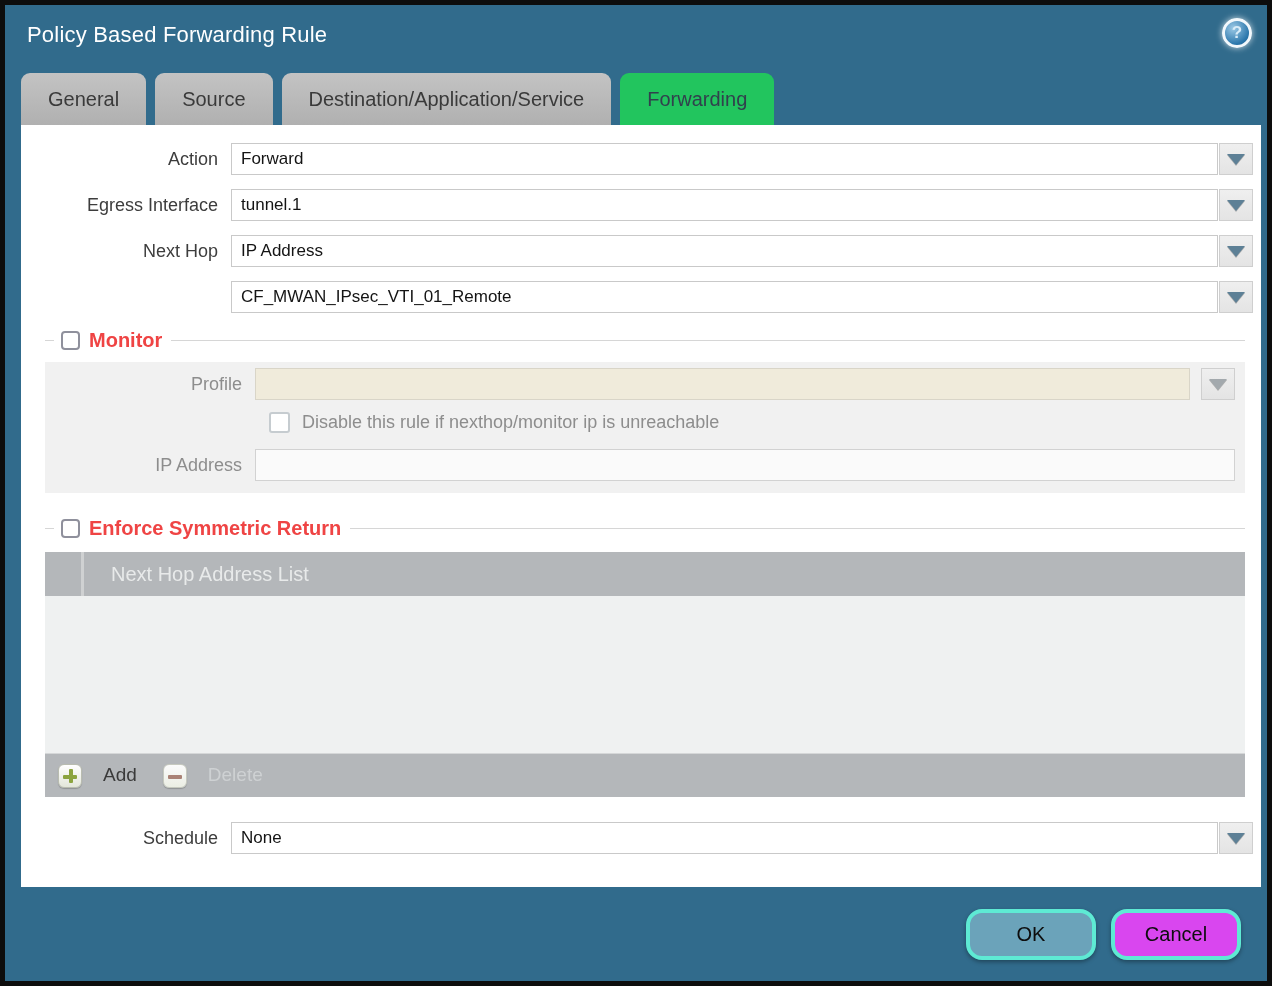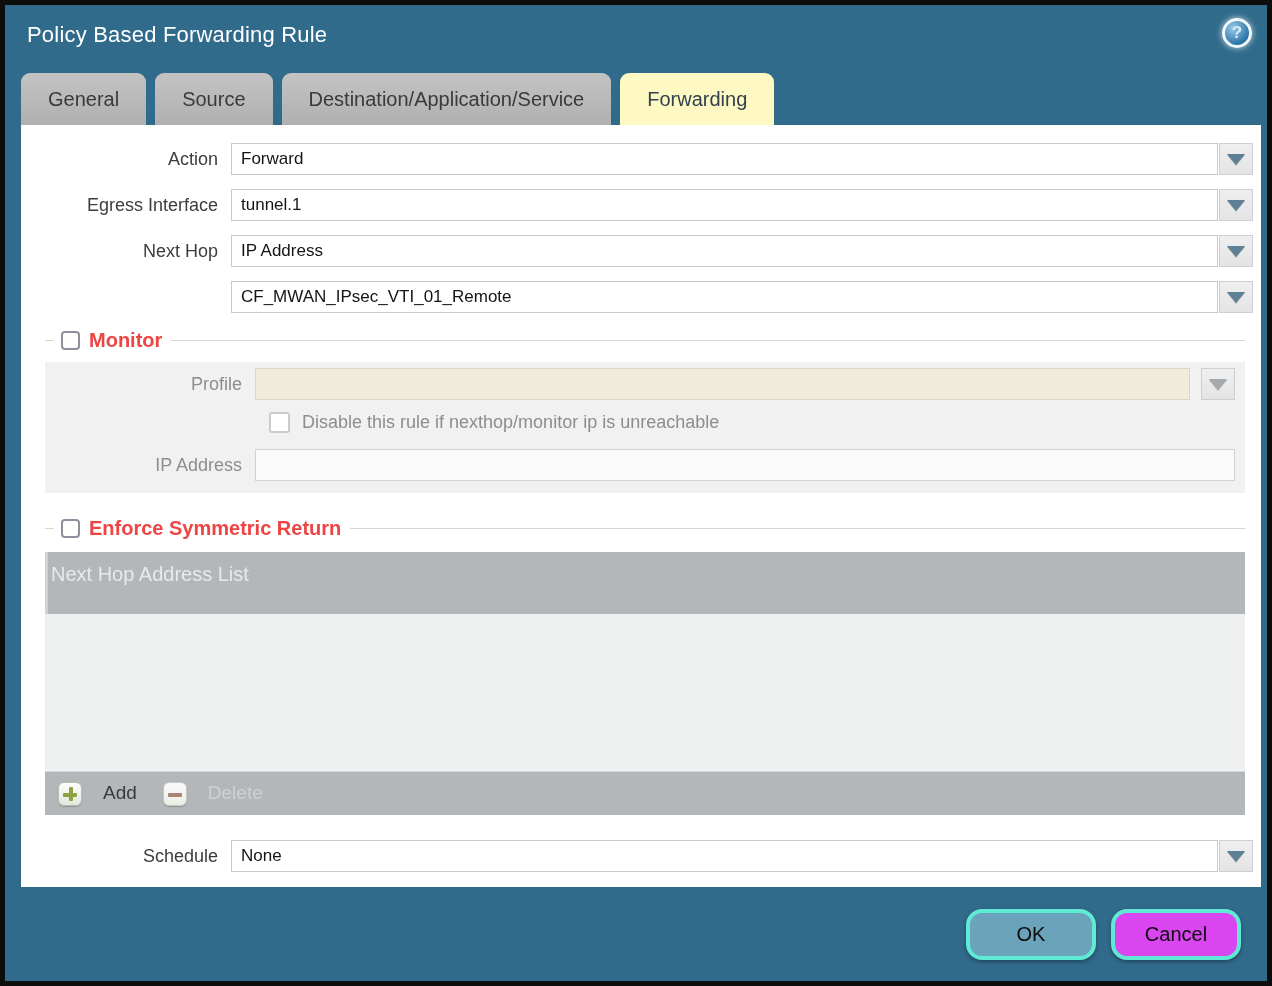--- a/index.html
+++ b/index.html
@@ -10,21 +10,21 @@
   .title { position:absolute; left:22px; top:17px; color:#ffffff; font-size:22px; letter-spacing:0.2px; }
   .help { position:absolute; right:15px; top:13px; width:30px; height:30px; border-radius:50%;
           background:radial-gradient(circle at 35% 30%, #9cc9e6, #2a76ab 70%, #1d5d8c);
           border:3px solid #f2f8fc; box-shadow:0 0 6px rgba(255,255,255,0.75);
           color:#d9ecf8; font-size:17px; font-weight:bold; text-align:center; line-height:24px; cursor:pointer; }
 
   
   .tabs { position:absolute; left:16px; top:68px; display:flex; gap:9px; align-items:flex-end; height:52px; }
   .tab { height:52px; line-height:52px; padding:0 27px; font-size:20px; color:#3a3a3a;
          background:linear-gradient(#c3c3c3,#b0b0b0); border-radius:9px 9px 0 0; cursor:pointer; white-space:nowrap; }
-  .tab.active { background:#fef9c3; color:#31414d; }
+  .tab.active { background:#22c55e; color:#31414d; }
 
   
   .content { position:absolute; left:16px; top:120px; width:1240px; height:762px; background:#ffffff; padding:18px 8px 0 0; }
 
   .row { display:flex; margin-bottom:14px; }
   .row .lbl { width:210px; text-align:right; padding-right:13px; font-size:18px; color:#3d3d3d; line-height:32px; white-space:nowrap; }
   .fld { flex:1; display:flex; }
   .txt { flex:1; height:32px; border:1px solid #c9c9c9; background:#fff; font-family:"Liberation Sans",sans-serif;
          font-size:17px; color:#141414; padding:0 9px; outline:none; }
   .dd-btn { width:34px; height:32px; margin-left:1px; background:linear-gradient(#efefef,#e4e4e4);
@@ -47,22 +47,22 @@
   .txt.disabled { background:#fafafa; border-color:#d2d2d2; }
   .chk-row { display:flex; align-items:center; gap:12px; margin:12px 0 16px 224px; }
   .cbx.disabled { width:21px; height:21px; border:2px solid #c6ccd0; border-radius:3px; cursor:default; }
   .chk-lbl { font-size:18px; color:#8d8d8d; }
   .mon-panel .row { margin-bottom:0; }
   .mon-panel .fld { margin-right:10px; }
 
   
   .esr-group { margin-top:22px; }
   .tbl { margin-top:11px; background:#b4b7ba; padding-bottom:0; }
-  .tbl-head { height:62px; line-height:44px; color:#e8eaea; font-size:20px; padding-left:3px;
-              border-left:3px solid #cfd1d2; }
+  .tbl-head { height:44px; line-height:44px; color:#e8eaea; font-size:20px; padding-left:27px;
+              border-left:3px solid #cfd1d2;margin-left:36px; }
   .tbl-body { height:158px; background:#eff1f1; border-bottom:1px solid #d5d7d8; }
   .tbl-foot { height:43px; display:flex; align-items:center; gap:26px; padding-left:13px; }
   .mini-btn { display:flex; align-items:flex-start; gap:21px; cursor:pointer; }
   .mini-ic { width:24px; height:24px; border-radius:6px; background:linear-gradient(#ffffff,#e3e6da);
              border:1px solid #b9bcb0; position:relative; box-shadow:0 1px 1px rgba(0,0,0,0.2); }
   .mini-ic .h { position:absolute; left:4px; top:10px; width:14px; height:4px; border-radius:1px; }
   .mini-ic .v { position:absolute; left:10px; top:4px; width:4px; height:14px; border-radius:1px; }
   .plus .h, .plus .v { background:#8ca43f; }
   .minus .h { background:#aa8276; }
   .mini-lbl { font-size:19px; color:#3a3a3a; }

